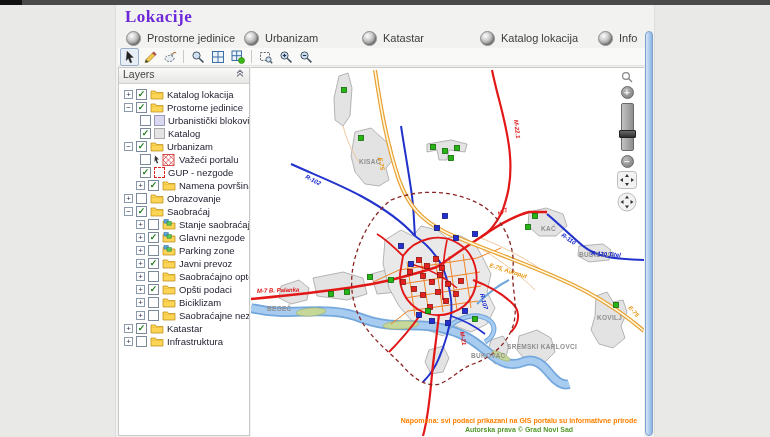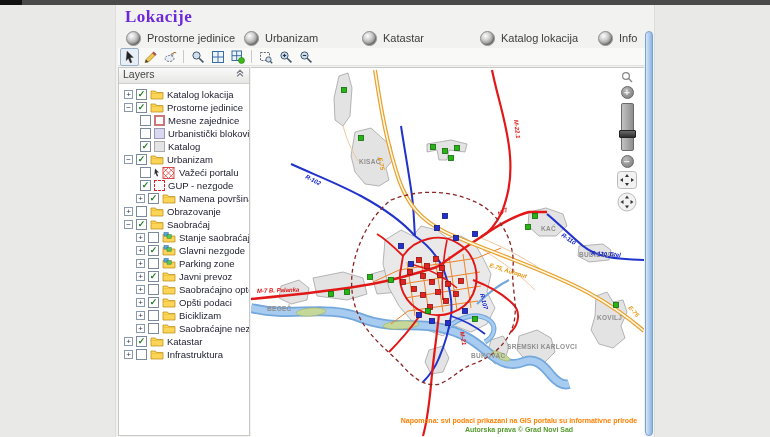--- a/index.html
+++ b/index.html
@@ -165,26 +165,20 @@
         </div>
         <div class="tree-row">
           <span class="spacer0"></span>
           <span class="expander">−</span>
           <span class="checkbox">✓</span>
           <span class="ticon"><svg width="14" height="11" viewBox="0 0 14 11">
               <path d="M1,3 L1,10 L13,10 L13,3.5 L6.5,3.5 L5.5,2 L1,2 Z" fill="#fcd557" stroke="#b8860b" stroke-width="0.7"></path>
               <path d="M1,4.5 L13,4.5" stroke="#e8b830" stroke-width="0.6"></path>
             </svg></span>
           <span class="tree-label">Prostorne jedinice</span>
-        </div>
-        <div class="tree-row">
-          <span class="spacer1"></span>
-          <span class="checkbox"></span>
-          <span class="swatch red-outline"></span>
-          <span class="tree-label">Mesne zajednice</span>
         </div>
         <div class="tree-row">
           <span class="spacer1"></span>
           <span class="checkbox"></span>
           <span class="swatch lavender"></span>
           <span class="tree-label">Urbanistički blokovi</span>
         </div>
         <div class="tree-row">
           <span class="spacer1"></span>
           <span class="checkbox">✓</span>

